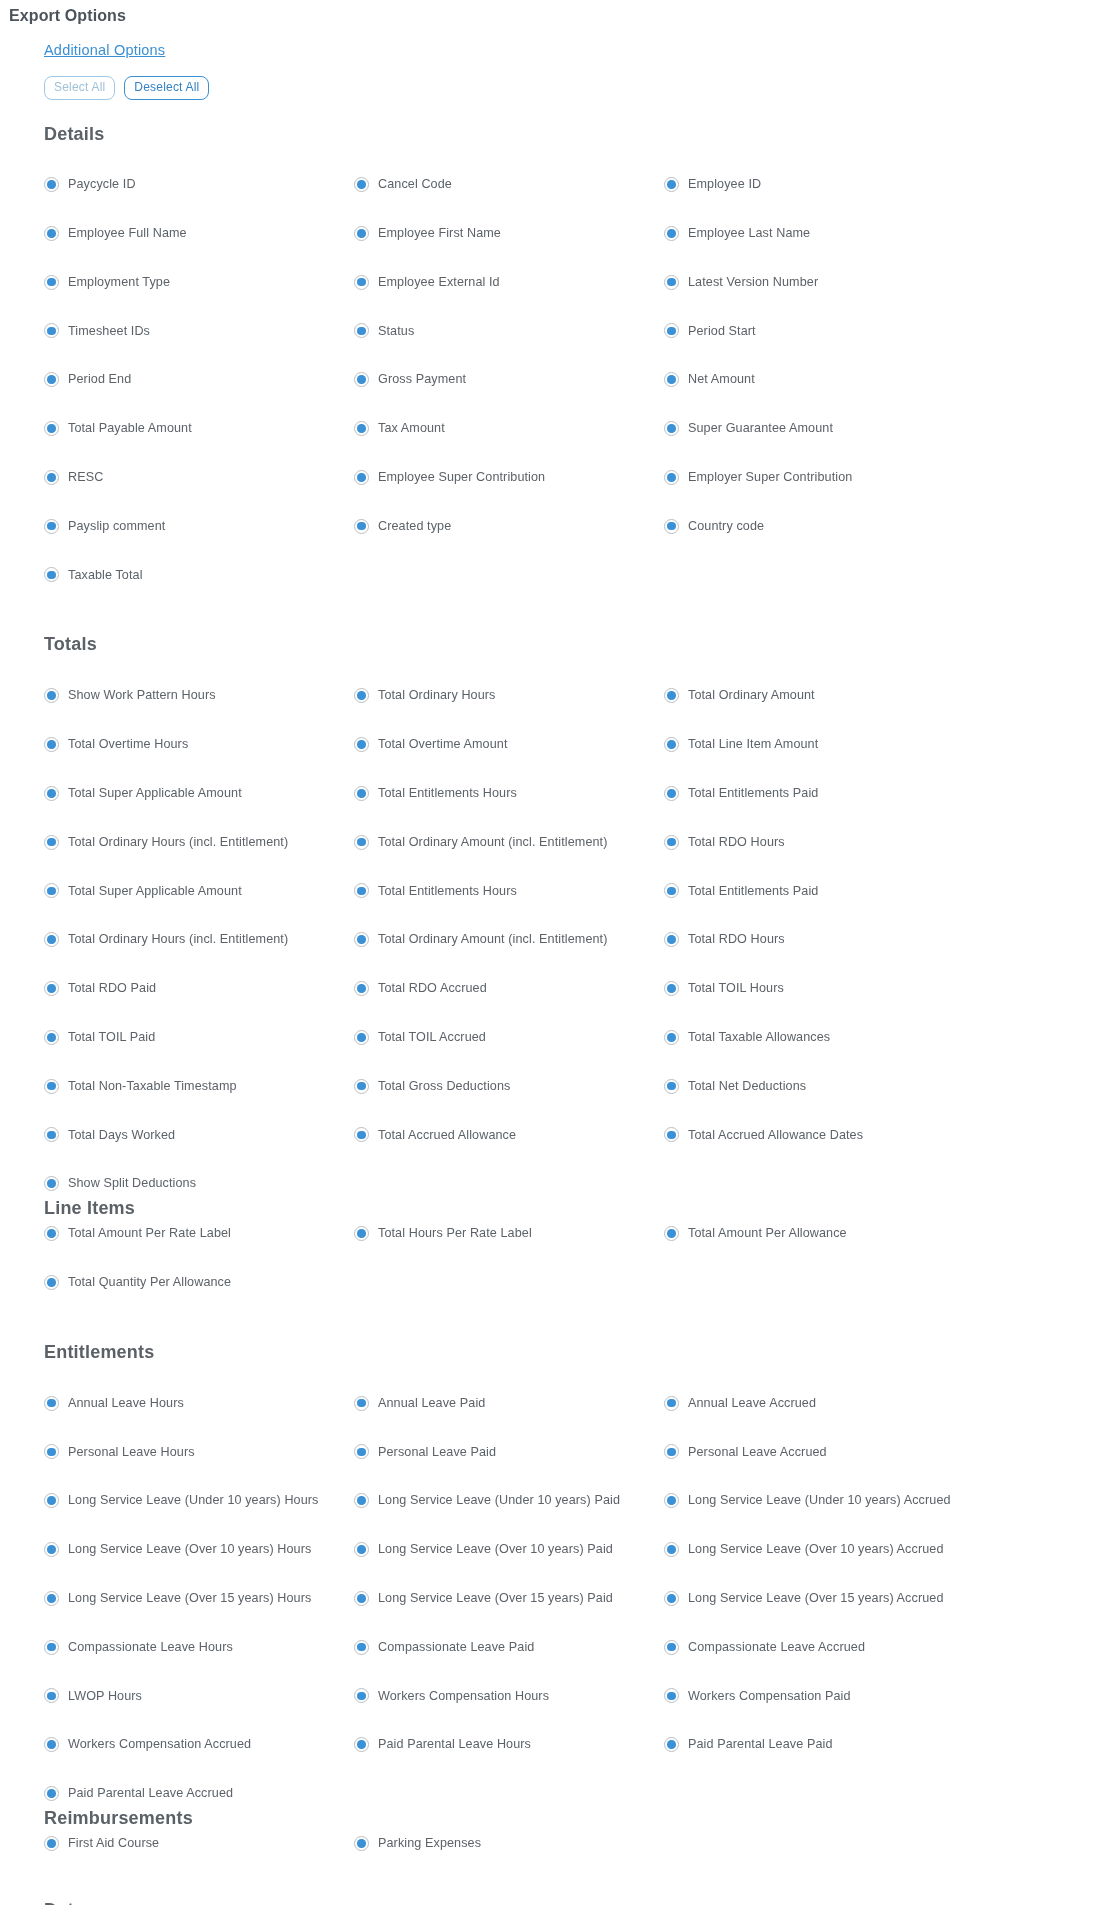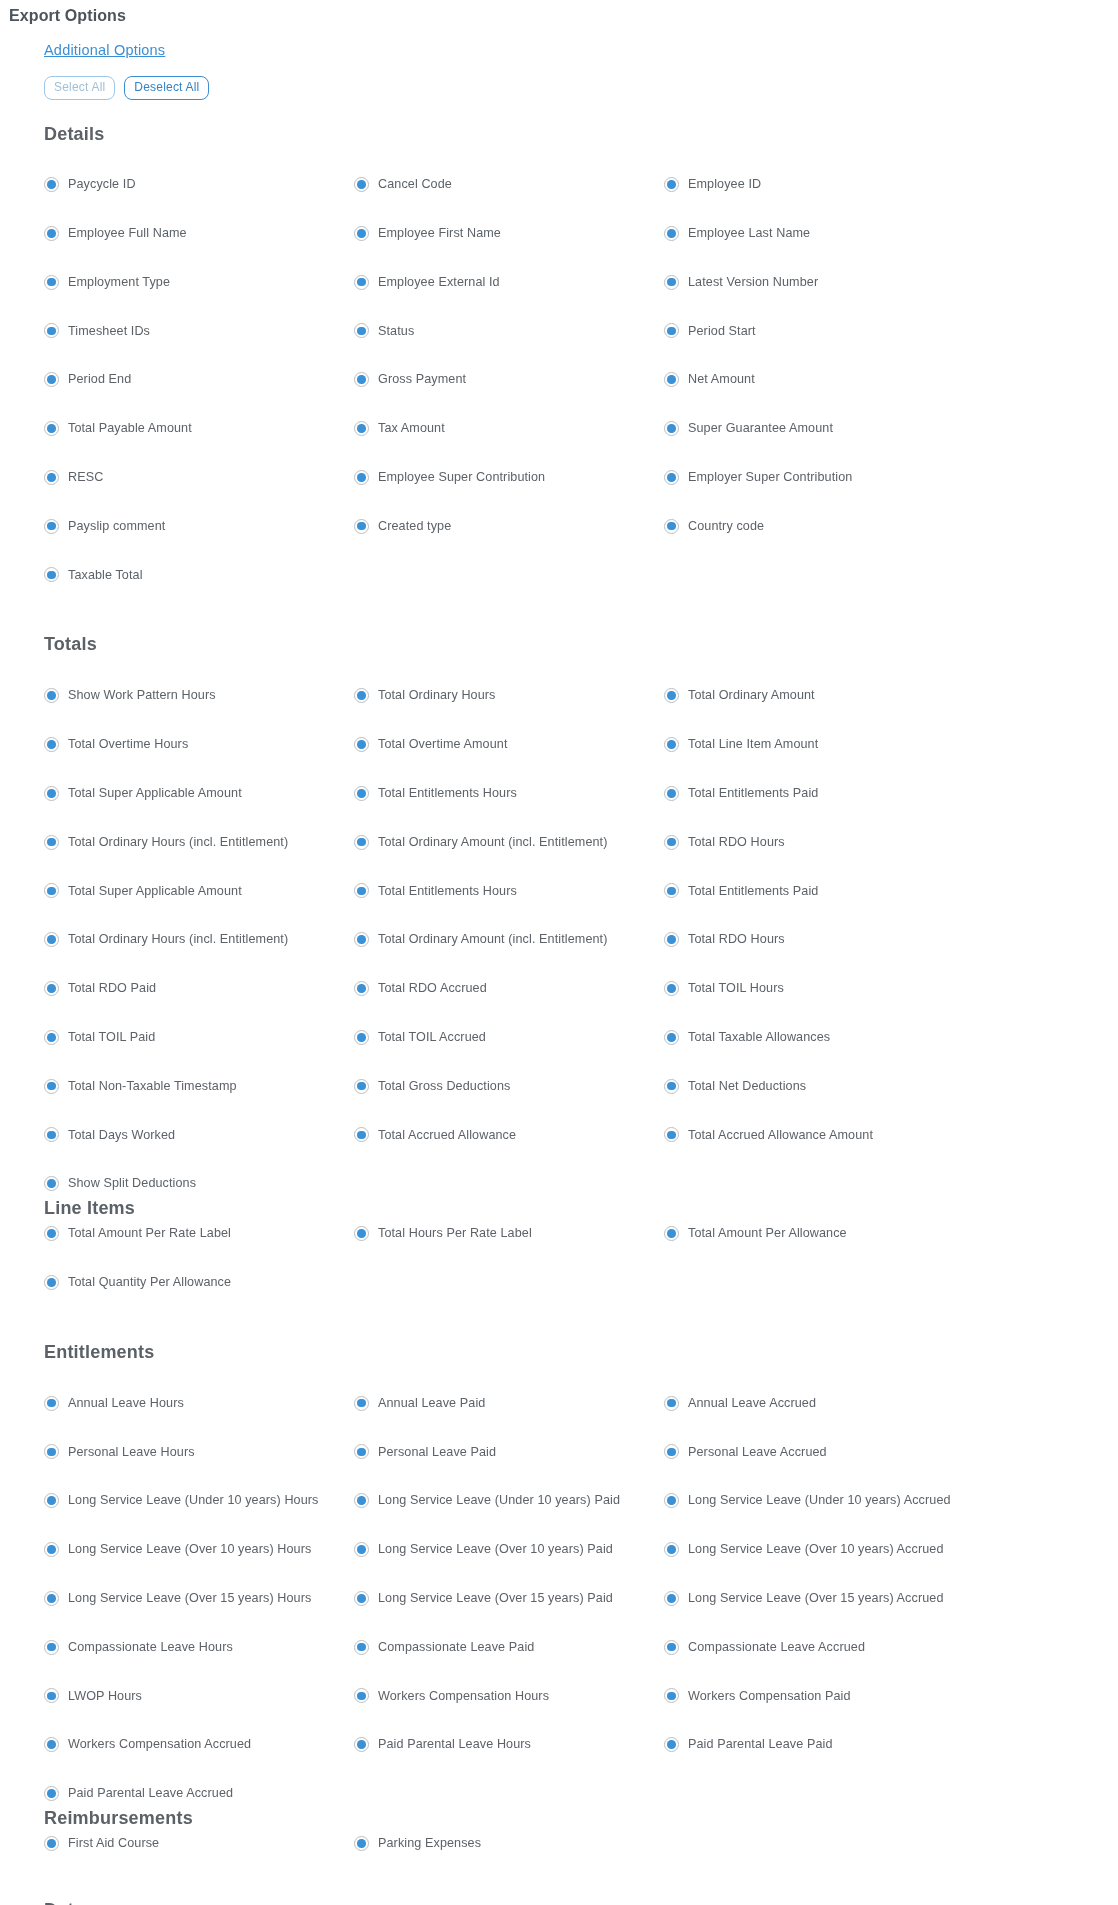--- a/index.html
+++ b/index.html
@@ -395,21 +395,21 @@
           <div class="opt">
             <span class="radio"></span>
             <span class="opt-label">Total Days Worked</span>
           </div>
           <div class="opt">
             <span class="radio"></span>
             <span class="opt-label">Total Accrued Allowance</span>
           </div>
           <div class="opt">
             <span class="radio"></span>
-            <span class="opt-label">Total Accrued Allowance Amount</span>
+            <span class="opt-label">Total Accrued Allowance Dates</span>
           </div>
           <div class="opt">
             <span class="radio"></span>
             <span class="opt-label">Show Split Deductions</span>
           </div>
         </div>
       </div>
       <div class="section sec-line-items">
         <h2 class="section-title">Line Items</h2>
         <div class="opt-grid">

